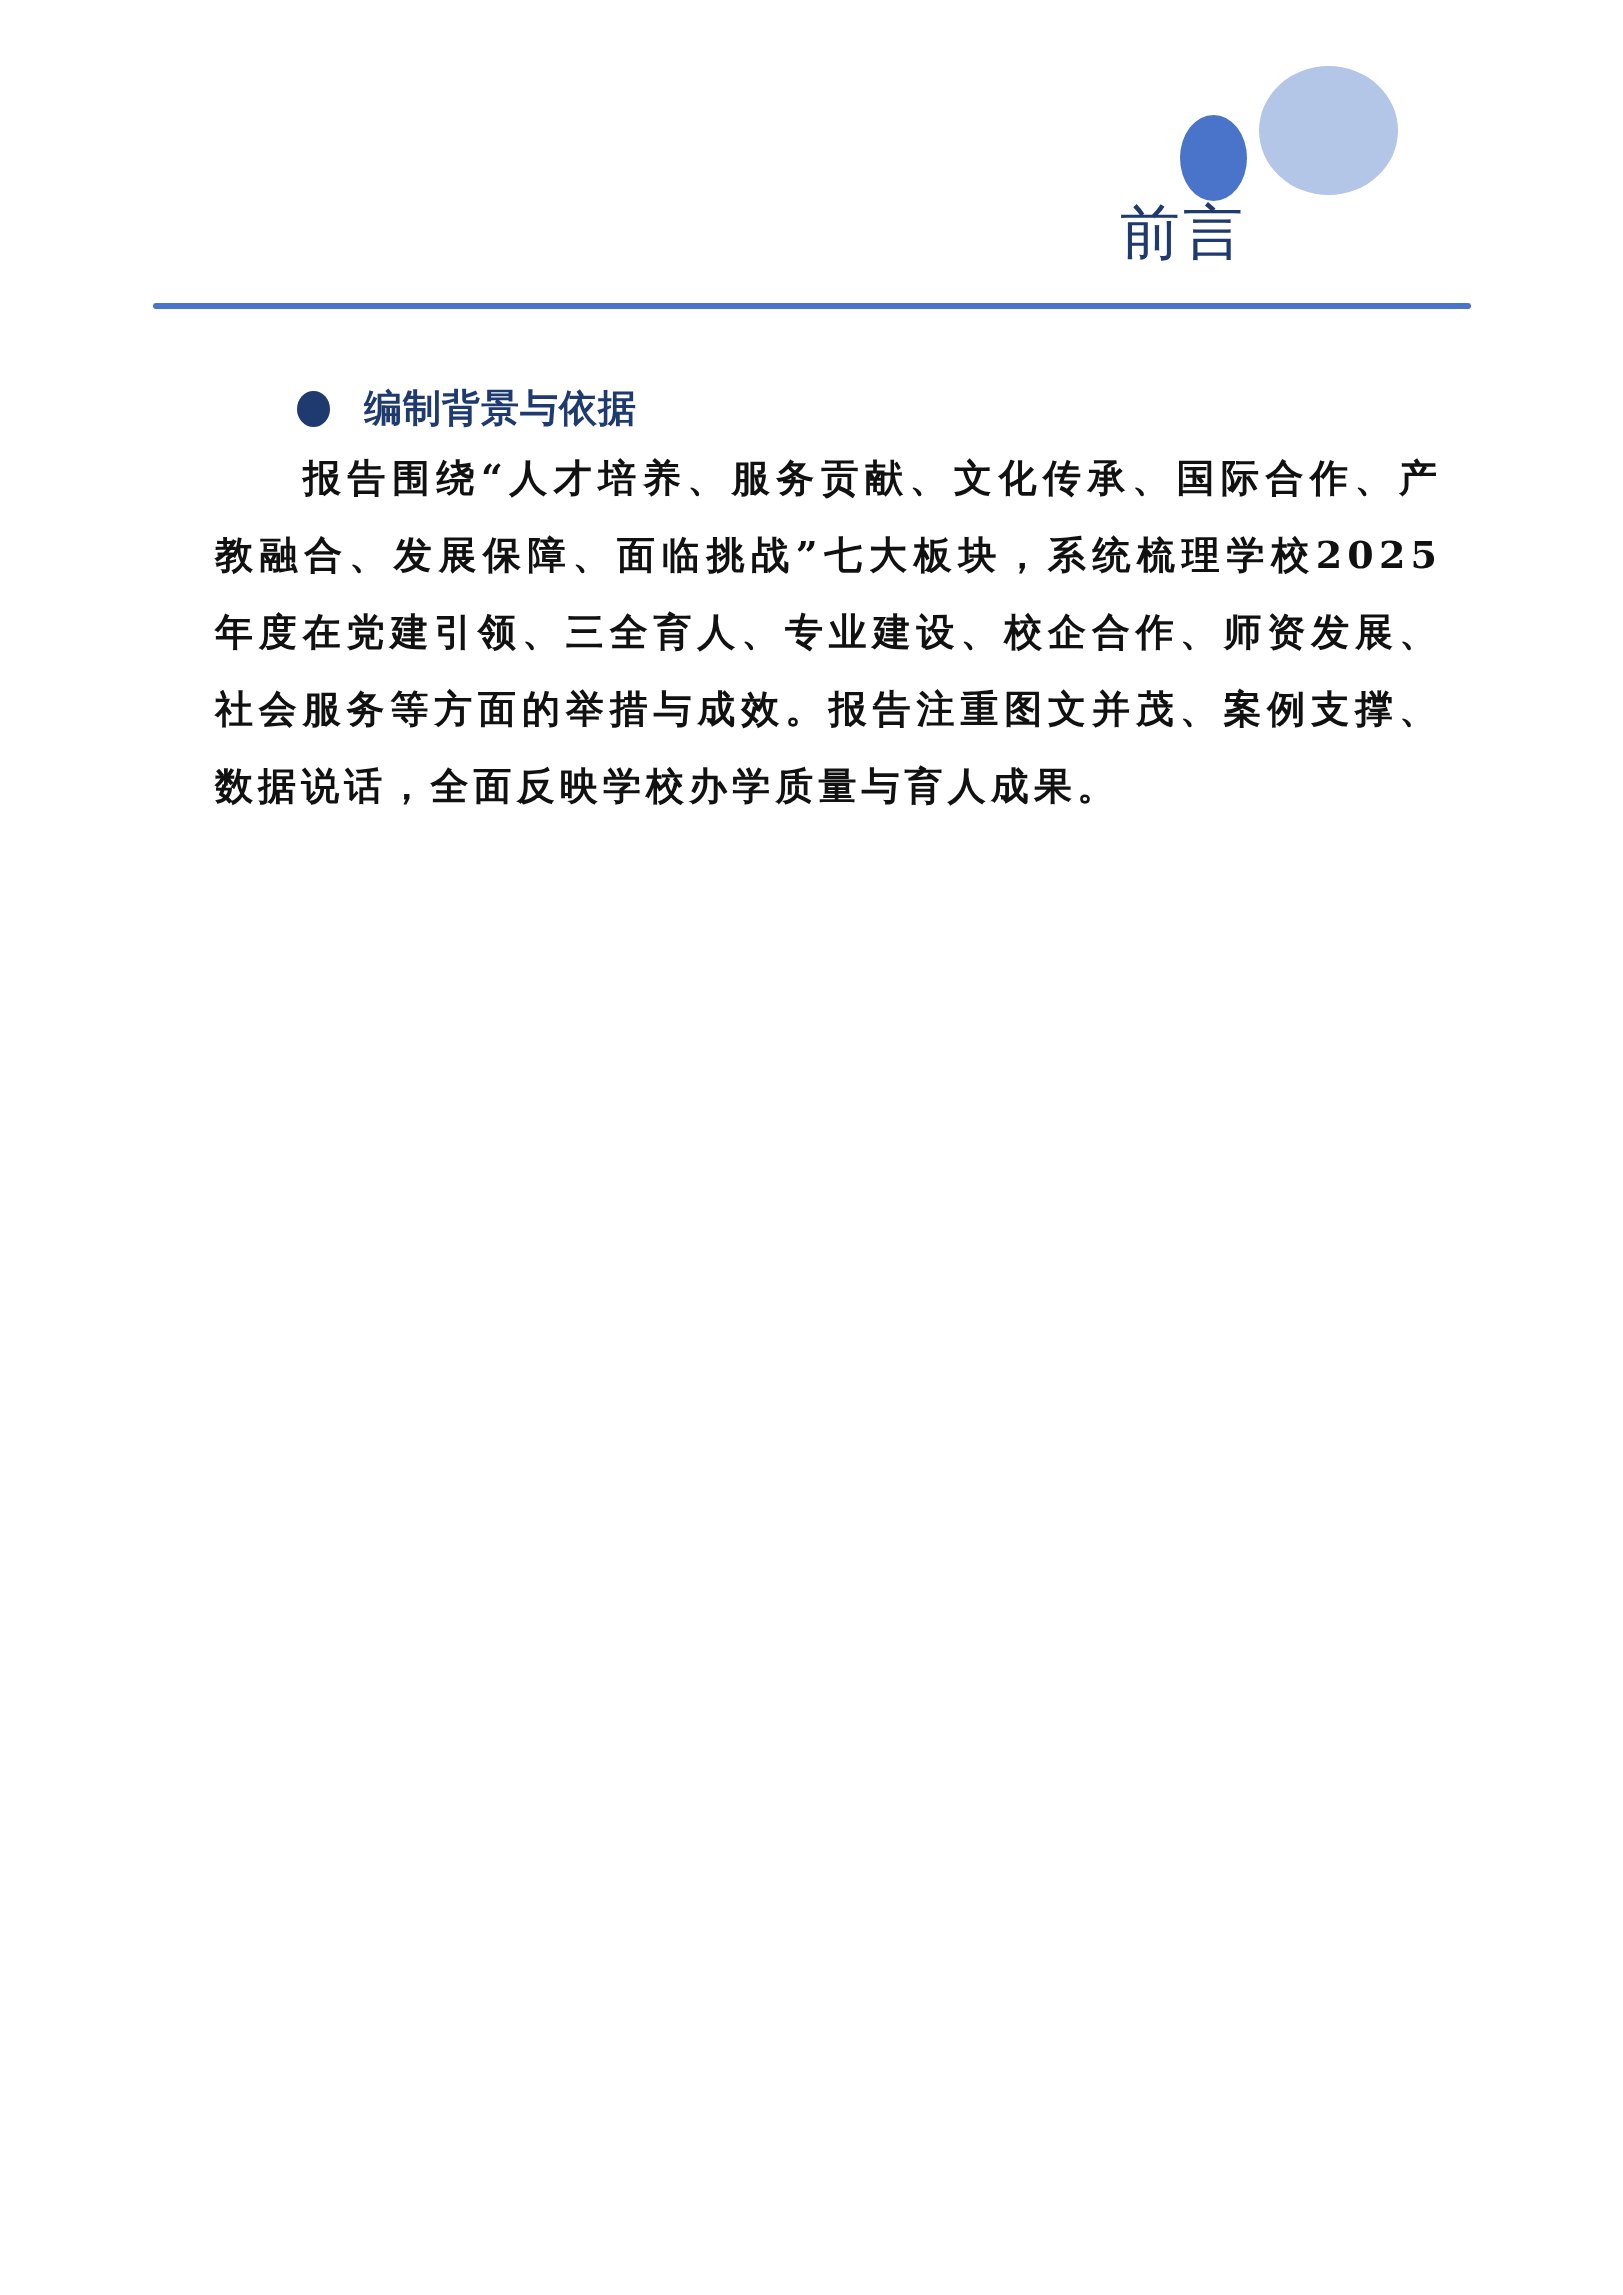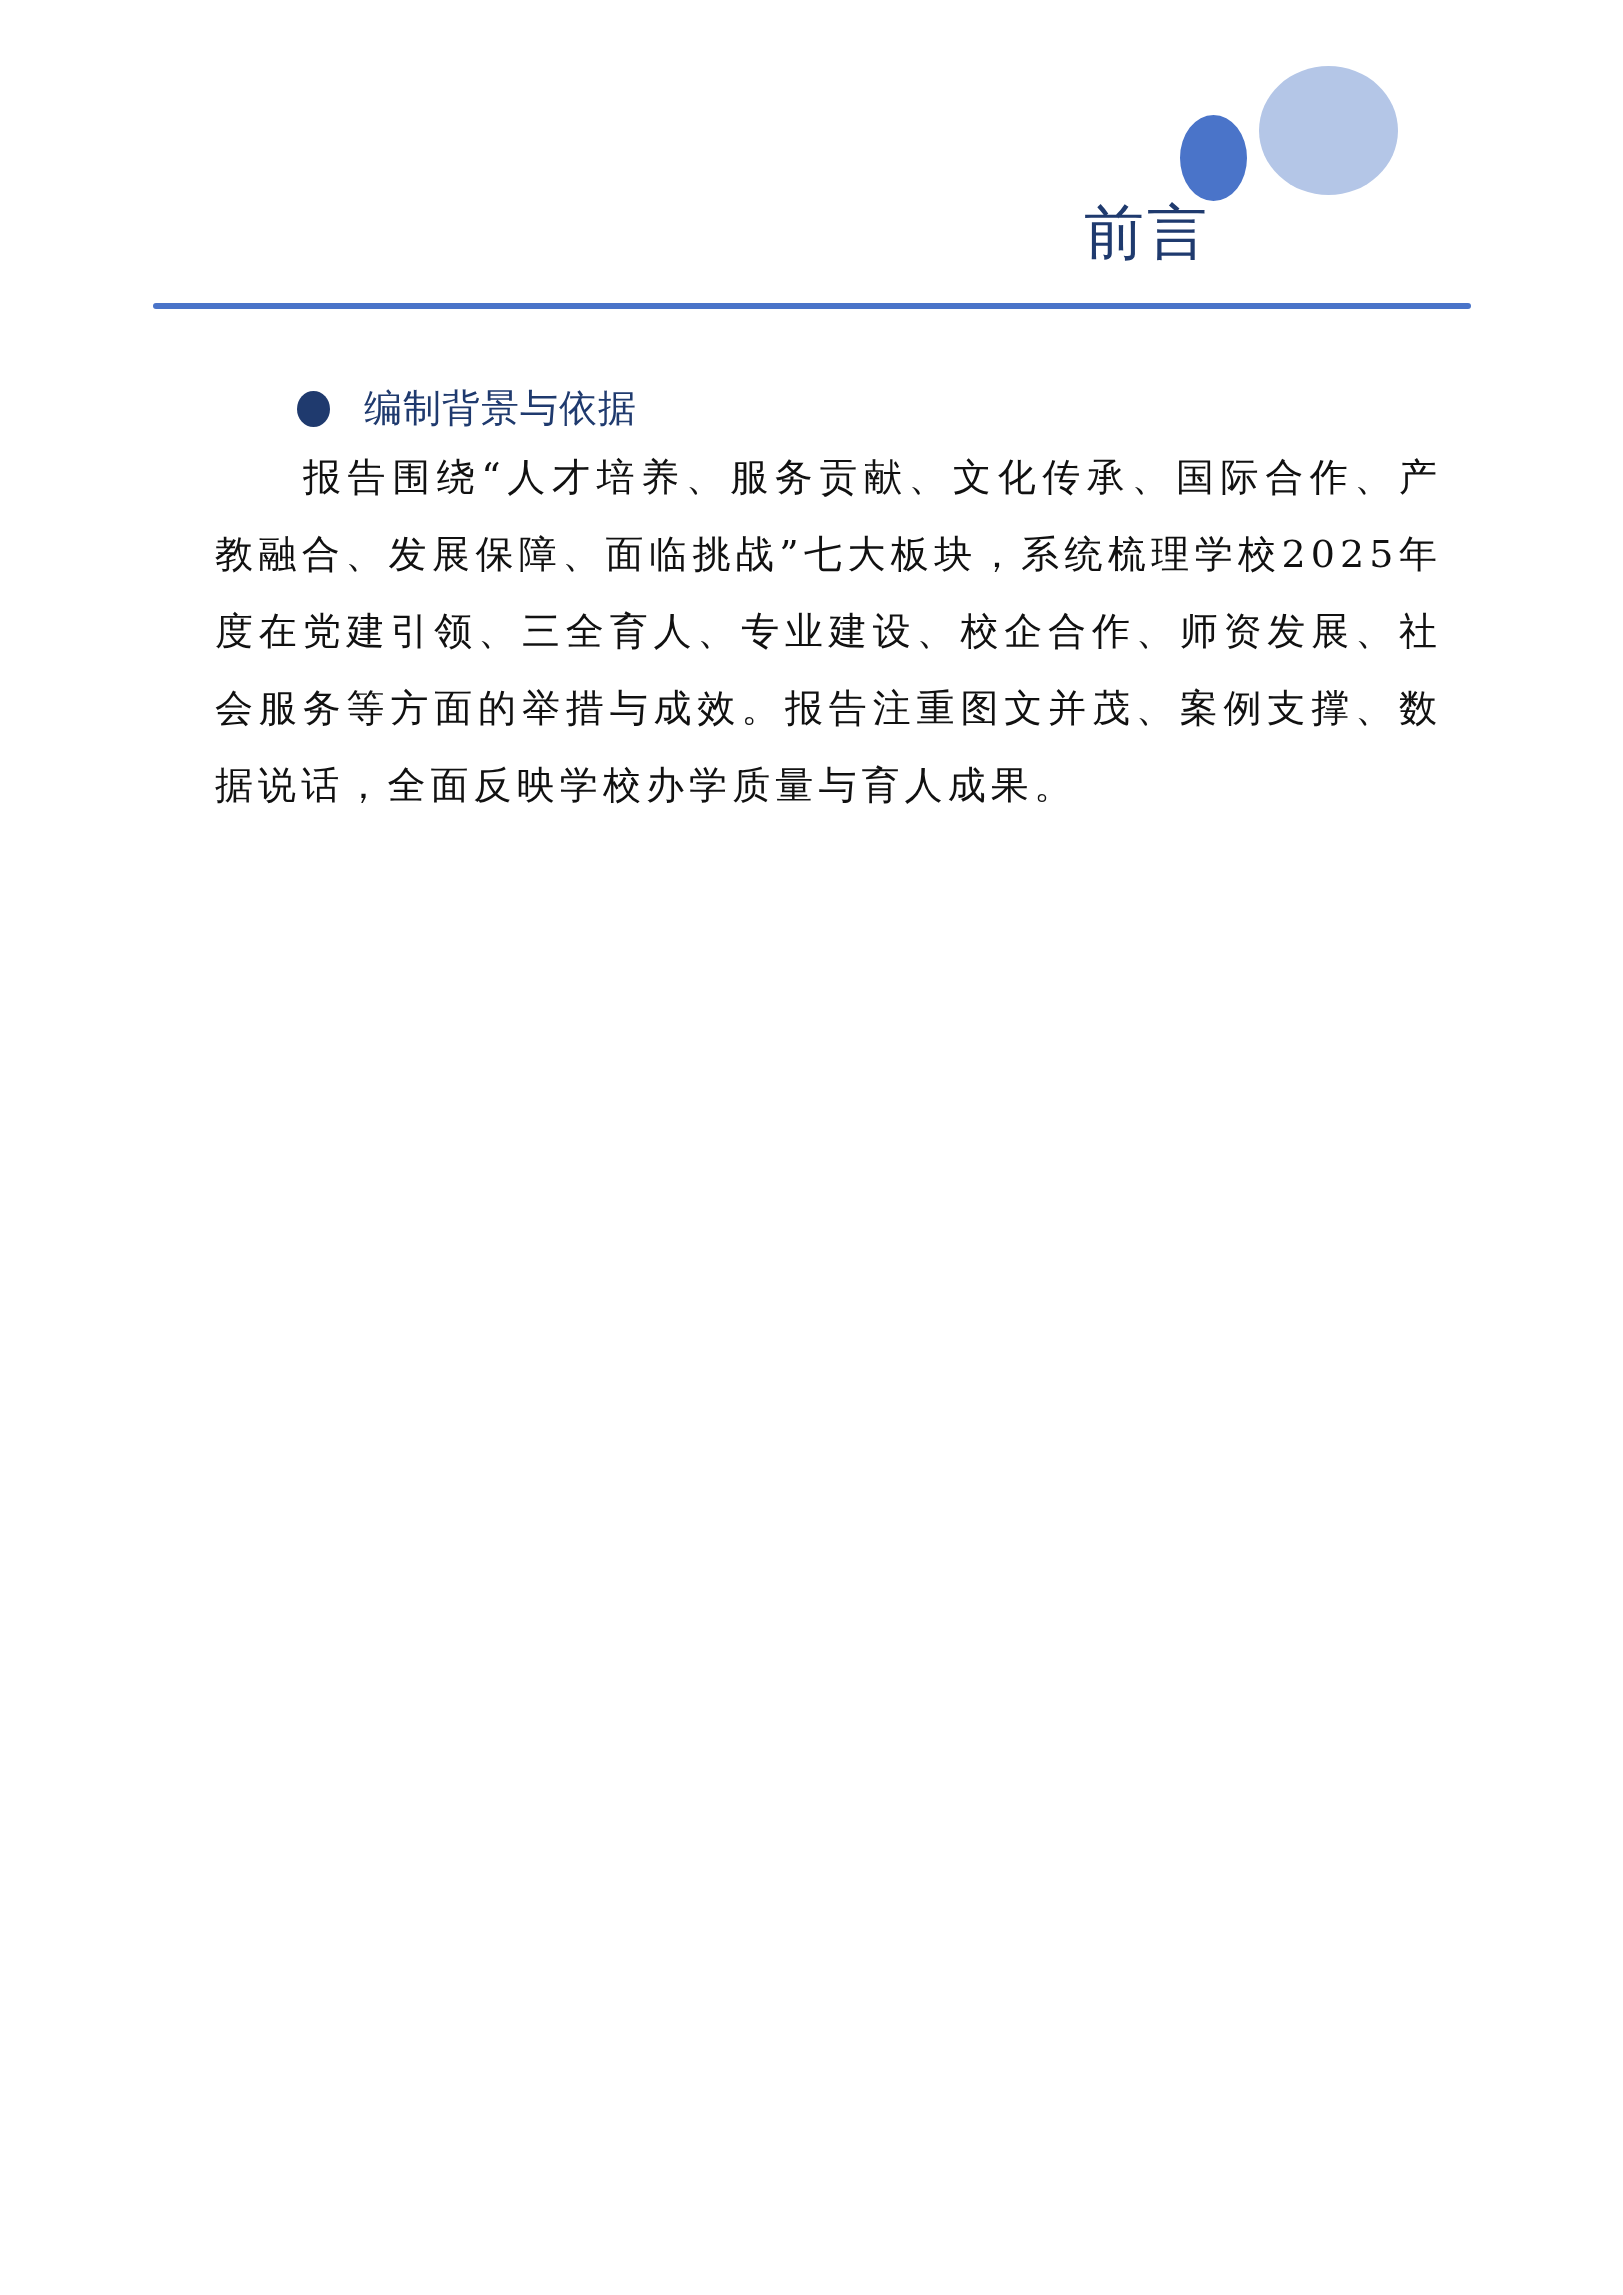--- a/index.html
+++ b/index.html
@@ -2,26 +2,26 @@
 <html style="font-size:8.2px"><head>
 <meta charset="utf-8">
 <style>
   html, body { margin: 0; padding: 0; background: #ffffff; }
   body { width: 1623px; height: 2295px; position: relative; overflow: hidden;
          font-family: "DejaVu Serif", "Liberation Serif", serif; color: #111; }
   .circle-big { position: absolute; left: 1259px; top: 66px; width: 139px; height: 129px;
                 border-radius: 50%; background: #b4c6e7; }
   .circle-small { position: absolute; left: 1177px; top: 112px; width: 67px; height: 86px;
                   border-radius: 50%; background: #4a74c9; border: 3.1px solid #ffffff; }
-  .page-title { position: absolute; left: 1084px; top: 202px; font-size: 60px; line-height: 1;
+  .page-title { position: absolute; left: 1120px; top: 202px; font-size: 60px; line-height: 1;
                 color: #1f3a6e; font-family: "DejaVu Sans", "Liberation Sans", sans-serif;
                 letter-spacing: 3.1px; }
   .title-rule { position: absolute; left: 153px; top: 303px; width: 1318px; height: 6.1px;
                 background: #4a74c9; border-radius: 3.1px; }
-  .content { position: absolute; left: 215px; top: 378px; width: 1227px; }
+  .content { position: absolute; left: 215px; top: 378px; width: 1227px; font-weight: bold; }
   .section-heading { display: flex; align-items: center; height: 61px; margin-top: 0; }
   .bullet-dot { width: 33px; height: 36px; border-radius: 50%; background: #1f3a6e;
                 margin-left: 82px; margin-right: 34px; flex: none; }
   .section-title { font-family: "DejaVu Sans", "Liberation Sans", sans-serif;
                    font-size: 38px; color: #1f3a6e; letter-spacing: 1px; }
   .paragraph { font-size: 38px; line-height: 77px; text-indent: 88px;
                letter-spacing: 5.1px; text-align: justify; margin: 0; }
   .sec { margin-bottom: 0; }
 </style>
 </head>

